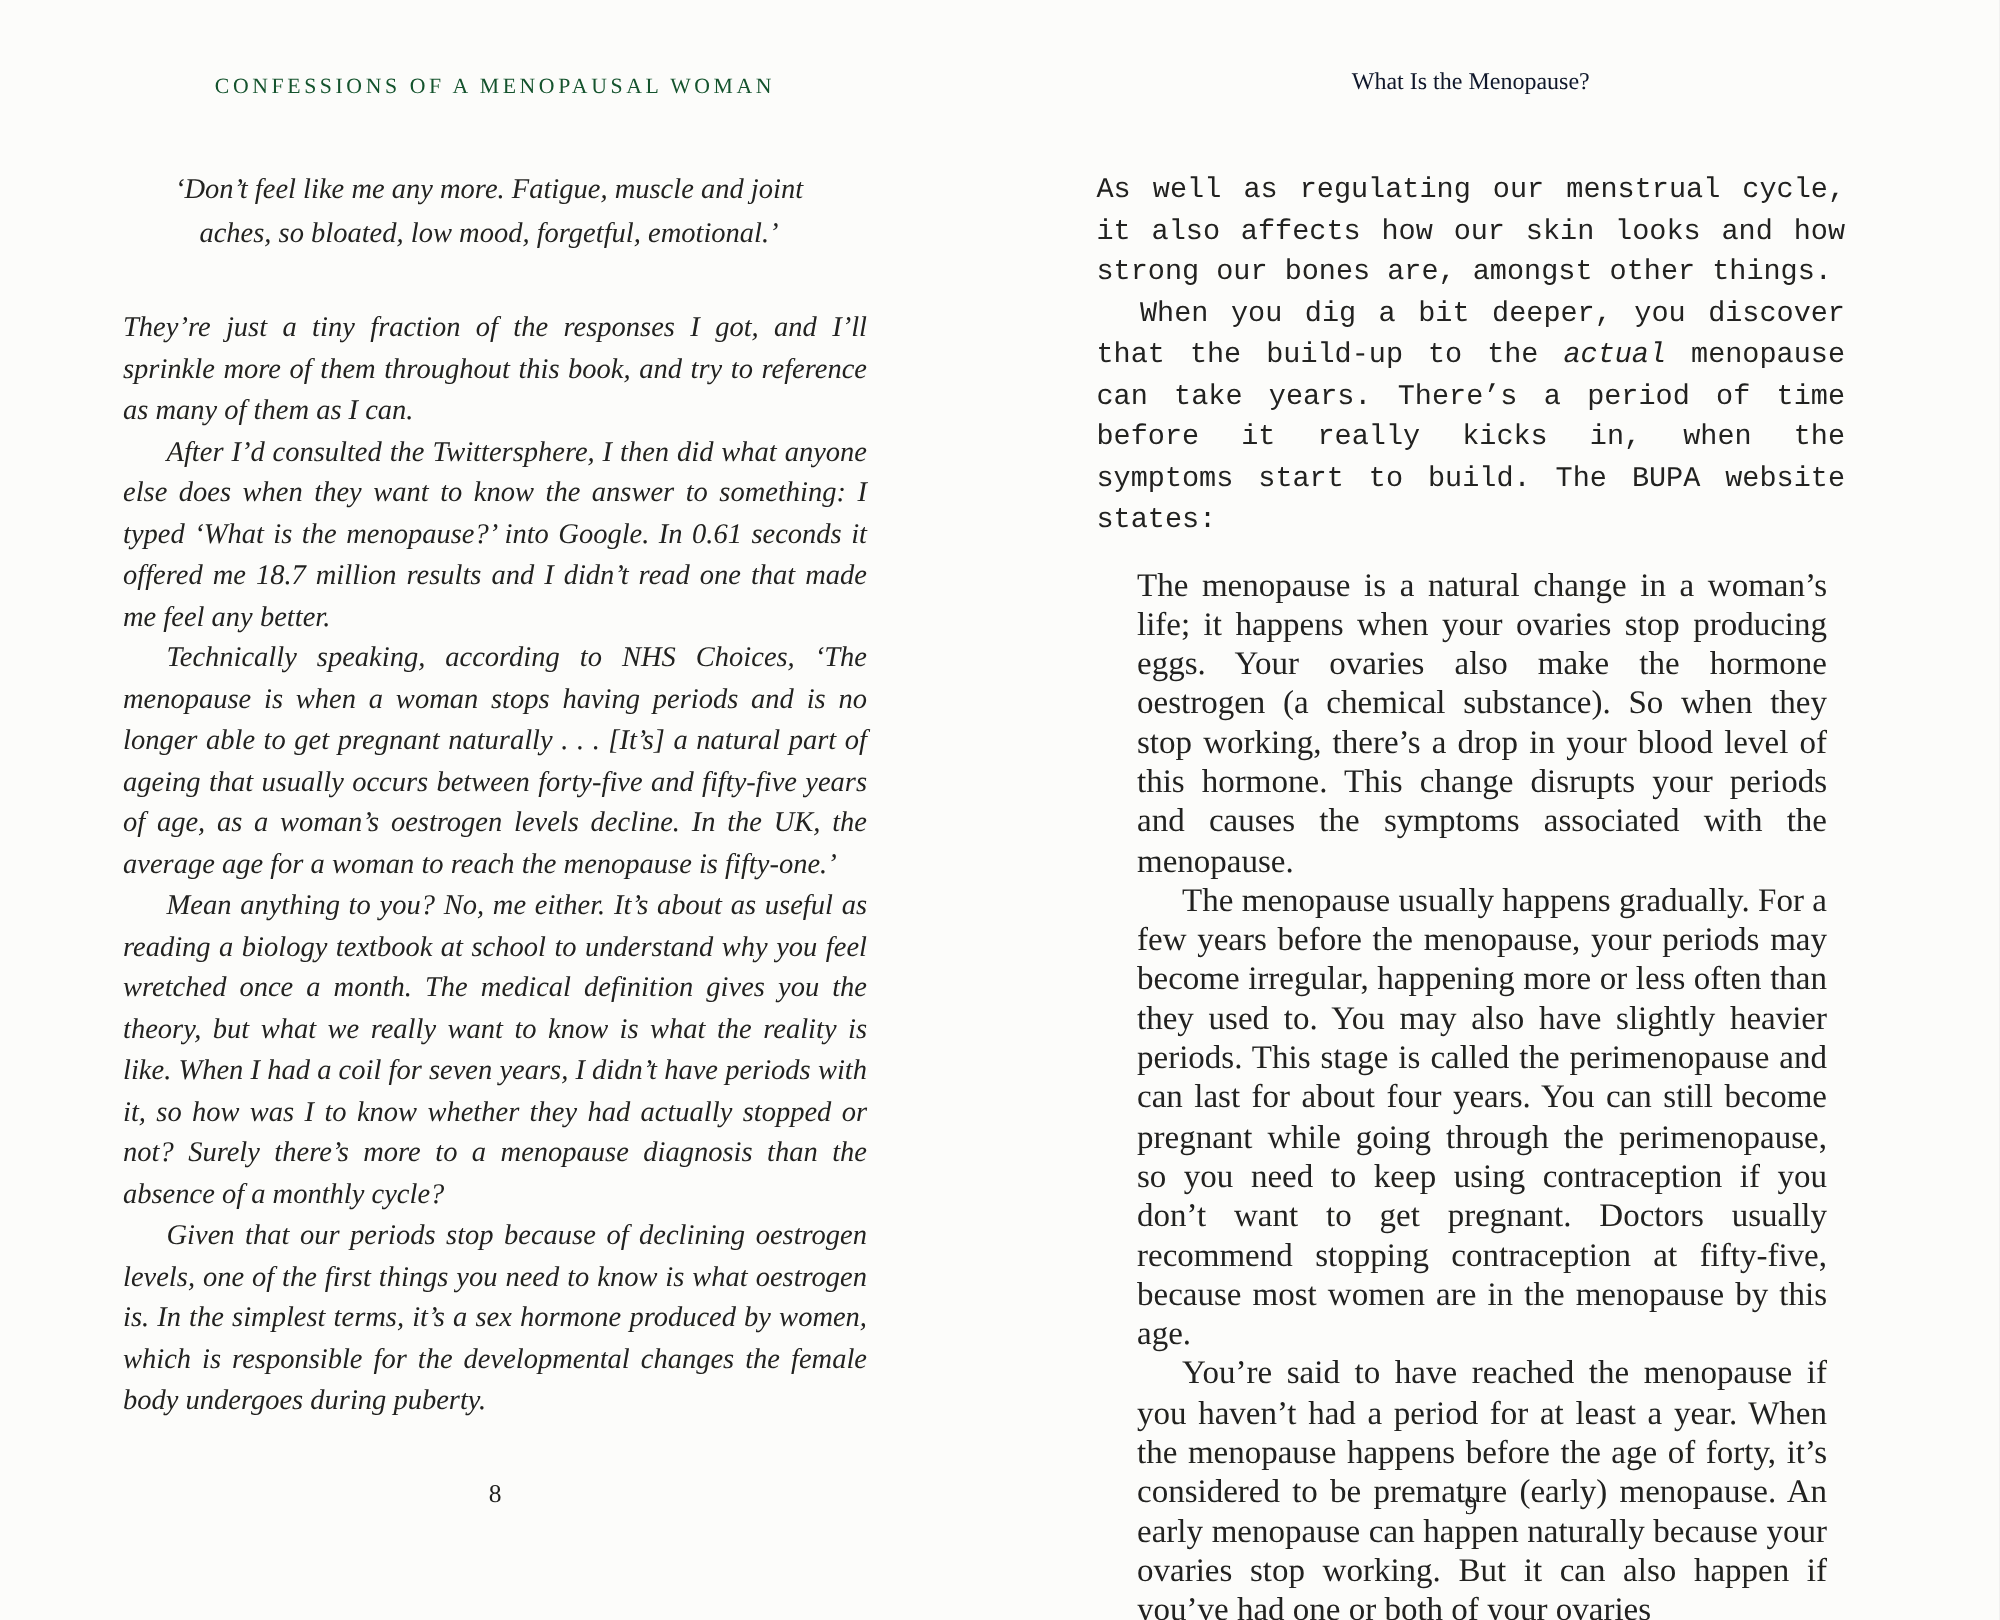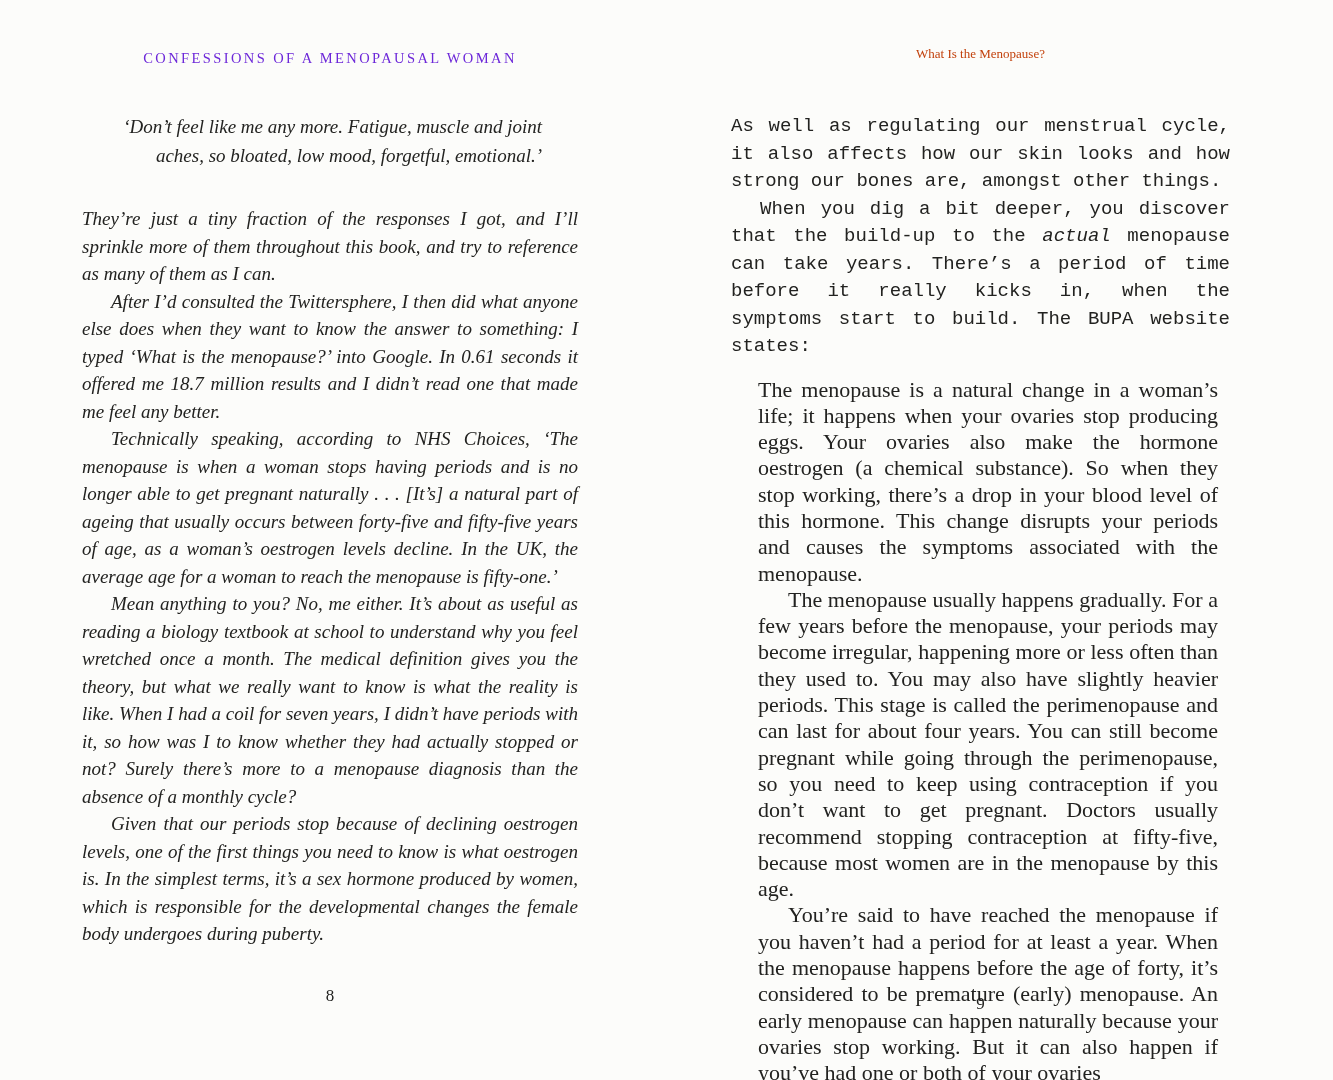--- a/index.html
+++ b/index.html
@@ -28,34 +28,34 @@
     position: absolute;
     left: 0;
     width: 100%;
     text-align: center;
     white-space: nowrap;
   }
   .running-head.caps {
     top: 50px;
     font-size: 14.5px;
     letter-spacing: 2.4px;
-    color: #6d28d9;
+    color: #14532d;
   }
   .running-head.title-case {
     top: 46px;
-    font-size: 13px;
-    color: #c2410c;
+    font-size: 16px;
+    color: #0f172a;
   }
 
   .epigraph {
     margin: 112px 36px 0 28px;
     font-style: italic;
     font-size: 19px;
     line-height: 29px;
-    text-align: right;
+    text-align: center;
     color: #232321;
   }
 
   .body-text { font-size: 19px; line-height: 27.5px; }
   .page-left  .body-text { margin-top: 35px; font-style: italic; }
   .page-right .body-text { margin-top: 113px; font-family: Liberation Mono, monospace; }
 
   .body-text p, .block-quote p {
     margin: 0;
     text-align: justify;

